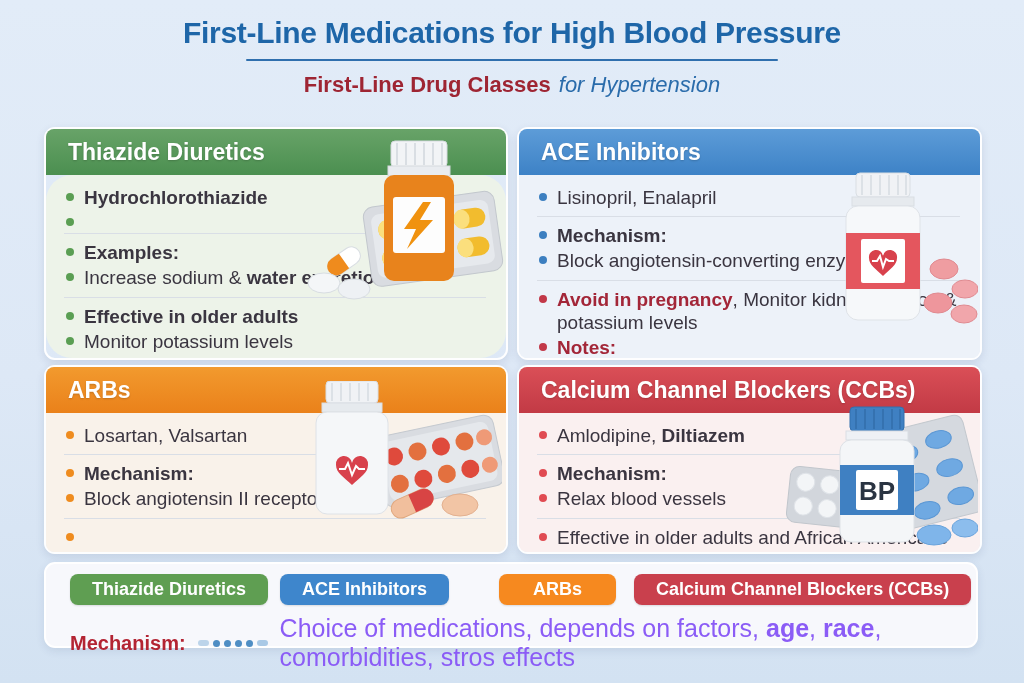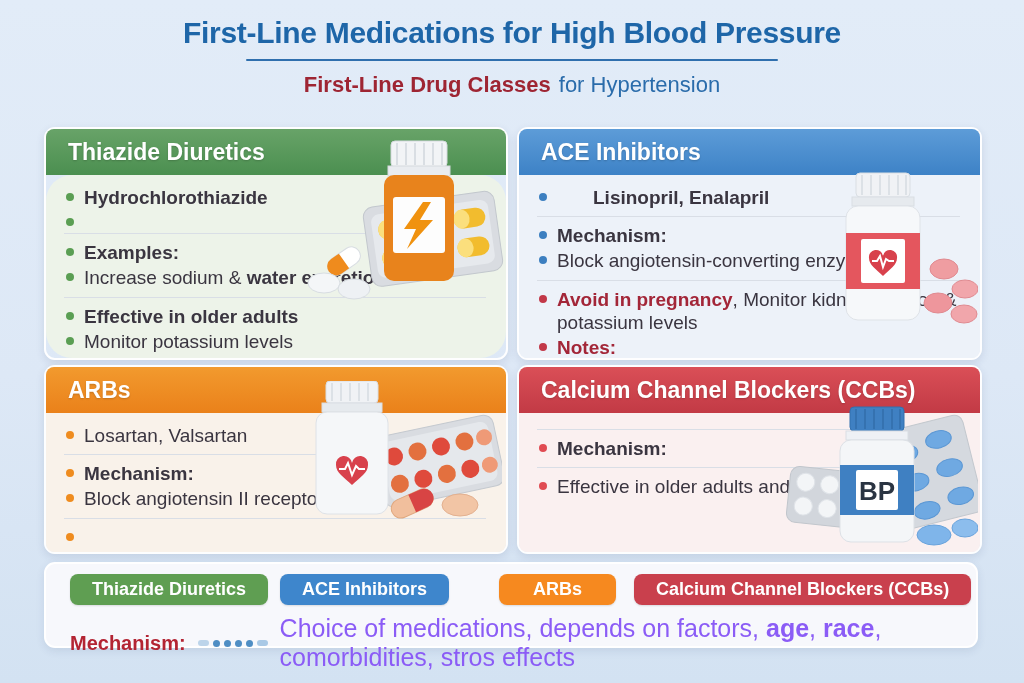--- a/index.html
+++ b/index.html
@@ -6,21 +6,21 @@
   body{font-family:"Liberation Sans","DejaVu Sans",sans-serif;}
   .page{position:relative;width:1024px;height:683px;overflow:hidden;
         background:linear-gradient(180deg,#e2ecf8 0%,#dde8f6 55%,#d3e2f2 100%);}
 
   
   .header-area{position:absolute;top:16px;left:0;right:0;text-align:center;}
   .title{font-size:30px;font-weight:700;color:#1e66a8;letter-spacing:-.3px;}
   .title-divider{width:532px;height:2px;background:#2f6fae;margin:9px auto 11px;border-radius:1px;}
   .subtitle{font-size:22px;}
   .sub-primary{color:#9e2533;font-weight:700;}
-  .sub-secondary{color:#2a6cab;font-weight:400;margin-left:8px;}
+  .sub-secondary{color:#2a6cab;font-weight:400;margin-left:8px;font-style:italic;}
 
   
   .cards{position:absolute;left:44px;top:127px;width:934px;height:521px;}
   .card{position:absolute;border:2px solid rgba(255,255,255,.95);border-radius:11px;
         box-shadow:0 3px 9px rgba(40,60,110,.12);}
   #card-0{left:0;top:0;width:460px;height:229px;}
   #card-1{left:473px;top:0;width:461px;height:229px;}
   #card-2{left:0;top:238px;width:460px;height:185px;}
   #card-3{left:473px;top:238px;width:461px;height:185px;}
   .card-header{height:46px;display:flex;align-items:center;padding-left:22px;
@@ -147,21 +147,21 @@
           <path d="M91,105 C84,98 77,94 77,87 a7,7 0 0 1 14,-2 a7,7 0 0 1 14,2 c0,7 -7,11 -14,18 z" fill="#d8414c"></path>
           <polyline points="80,90 85,90 88,85 91,96 94,88 97,90 102,90" stroke="#fff" stroke-width="2" fill="none"></polyline>
           <ellipse cx="152" cy="98" rx="14" ry="10" fill="#ef9da1" stroke="#e08a90"></ellipse>
           <ellipse cx="173" cy="118" rx="13" ry="9" fill="#f1a6ab" stroke="#e08a90"></ellipse>
           <ellipse cx="146" cy="132" rx="14" ry="10" fill="#ee969c" stroke="#e08a90"></ellipse>
           <ellipse cx="172" cy="143" rx="13" ry="9" fill="#f1a6ab" stroke="#e08a90"></ellipse>
         </svg>
         <div>
             <div class="list-item">
               <span class="bullet"></span>
-              <span class="item-text"><span style="font-weight: 700; margin-left: 36px;">Lisinopril, Enalapril</span></span>
+              <span class="item-text"><span style="font-weight: 400;">Lisinopril, Enalapril</span></span>
             </div>
             <div class="item-divider"></div>
             <div class="list-item">
               <span class="bullet"></span>
               <span class="item-text"><span style="font-weight: 700;">Mechanism:</span></span>
             </div>
             <div class="list-item">
               <span class="bullet"></span>
               <span class="item-text"><span>Block angiotensin-converting enzyme</span></span>
             </div>
@@ -258,24 +258,32 @@
           <path d="M70 8v20 M79 8v20 M88 8v20 M97 8v20 M106 8v20 M114 8v20" stroke="#3572b0" stroke-width="2"></path>
           <rect x="60" y="30" width="62" height="9" fill="#eef1f5" stroke="#d9dee3"></rect>
           <rect x="54" y="39" width="74" height="102" rx="11" fill="#f4f6f8" stroke="#dde1e6"></rect>
           <rect x="54" y="64" width="74" height="50" fill="#3f80c2"></rect>
           <rect x="70" y="69" width="42" height="40" rx="2" fill="#fff"></rect>
           <text x="91" y="99" text-anchor="middle" font-size="26" font-weight="bold" fill="#2a3442">BP</text>
           <ellipse cx="148" cy="134" rx="17" ry="10" fill="#7fb5ea" stroke="#69a3dc"></ellipse>
           <ellipse cx="179" cy="127" rx="13" ry="9" fill="#8cbded" stroke="#69a3dc"></ellipse>
         </svg>
         <div>
+            <div class="list-item">
+              <span class="bullet"></span>
+              <span class="item-text"><span>Amlodipine, </span><span style="font-weight: 700;">Diltiazem</span></span>
+            </div>
             <div class="item-divider"></div>
             <div class="list-item">
               <span class="bullet"></span>
               <span class="item-text"><span style="font-weight: 700;">Mechanism:</span></span>
+            </div>
+            <div class="list-item">
+              <span class="bullet"></span>
+              <span class="item-text"><span>Relax blood vessels</span></span>
             </div>
             <div class="item-divider"></div>
             <div class="list-item">
               <span class="bullet"></span>
               <span class="item-text"><span>Effective in older adults and African Americans</span></span>
             </div>
           </div>
       </div>
     </div>
 

